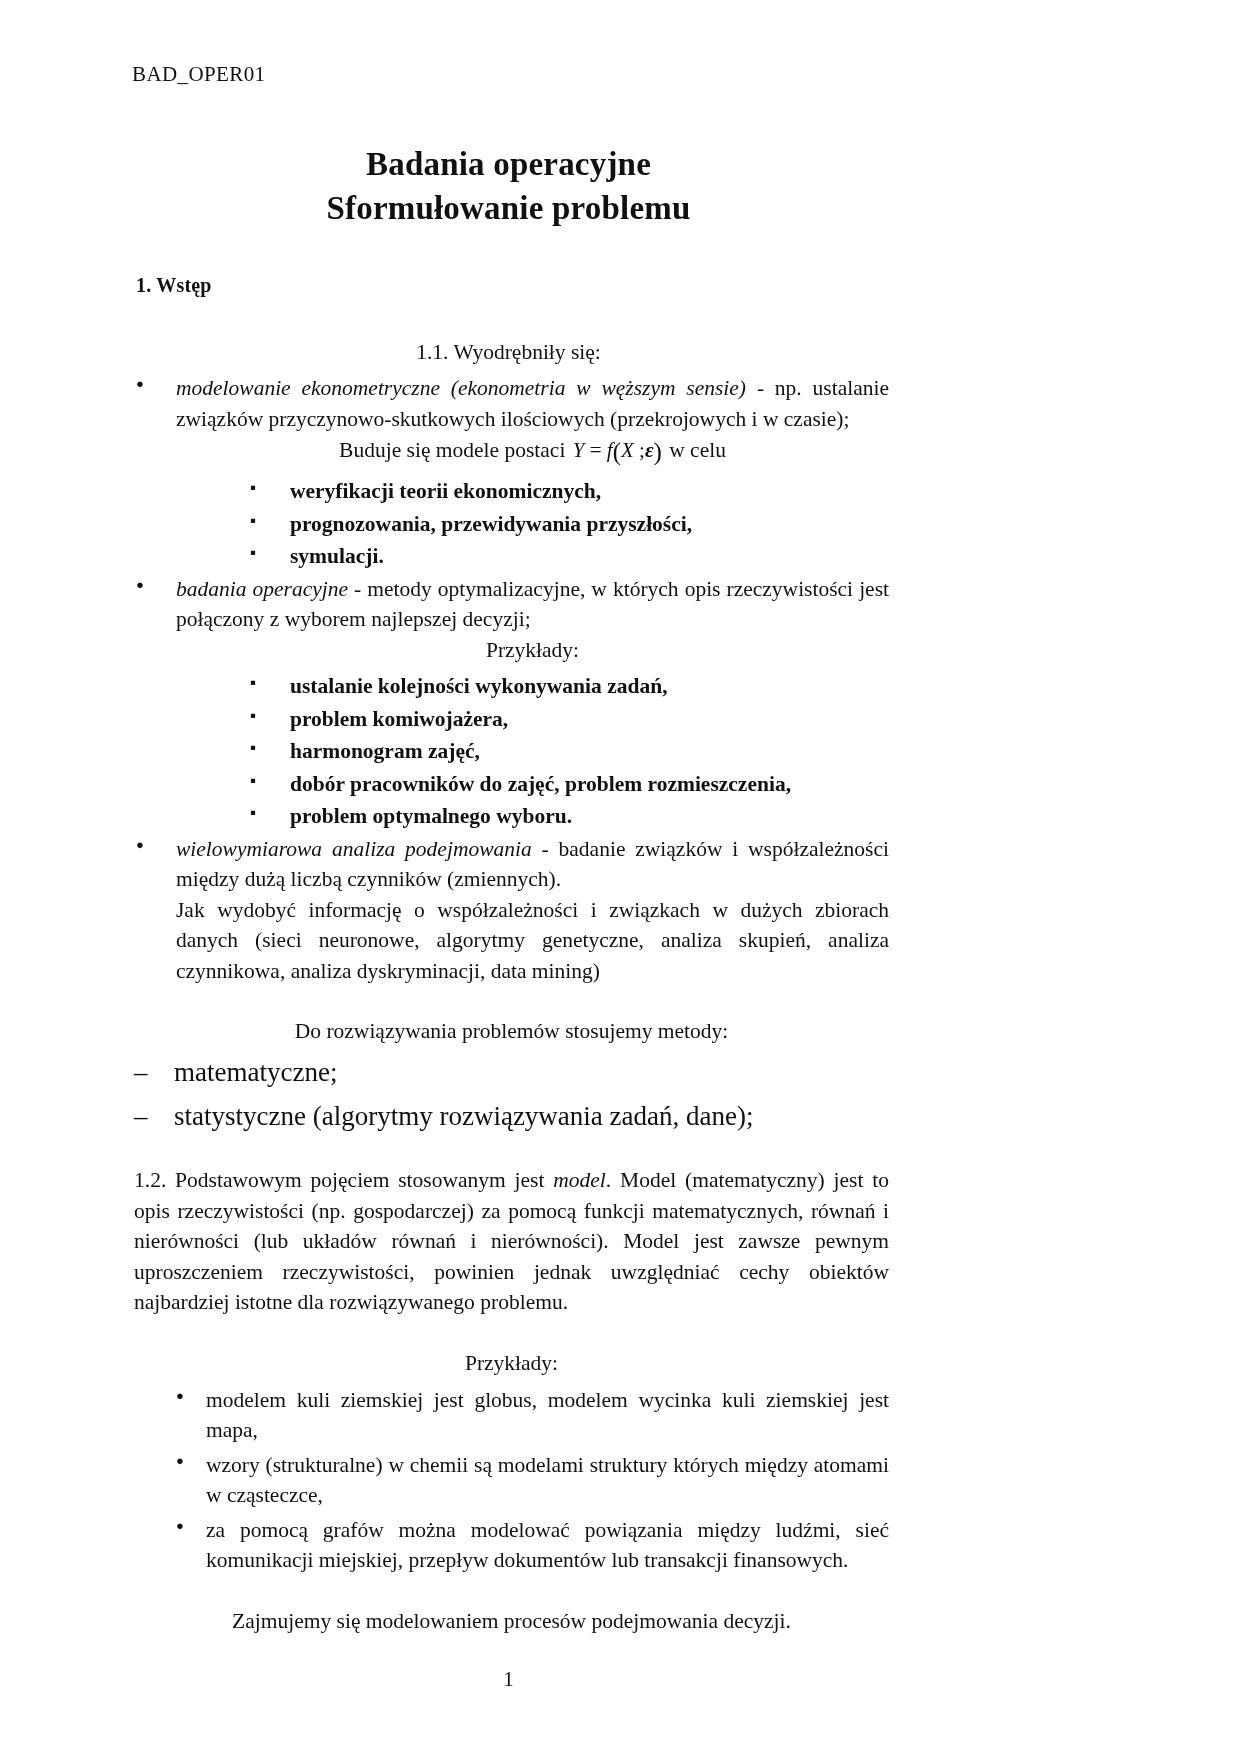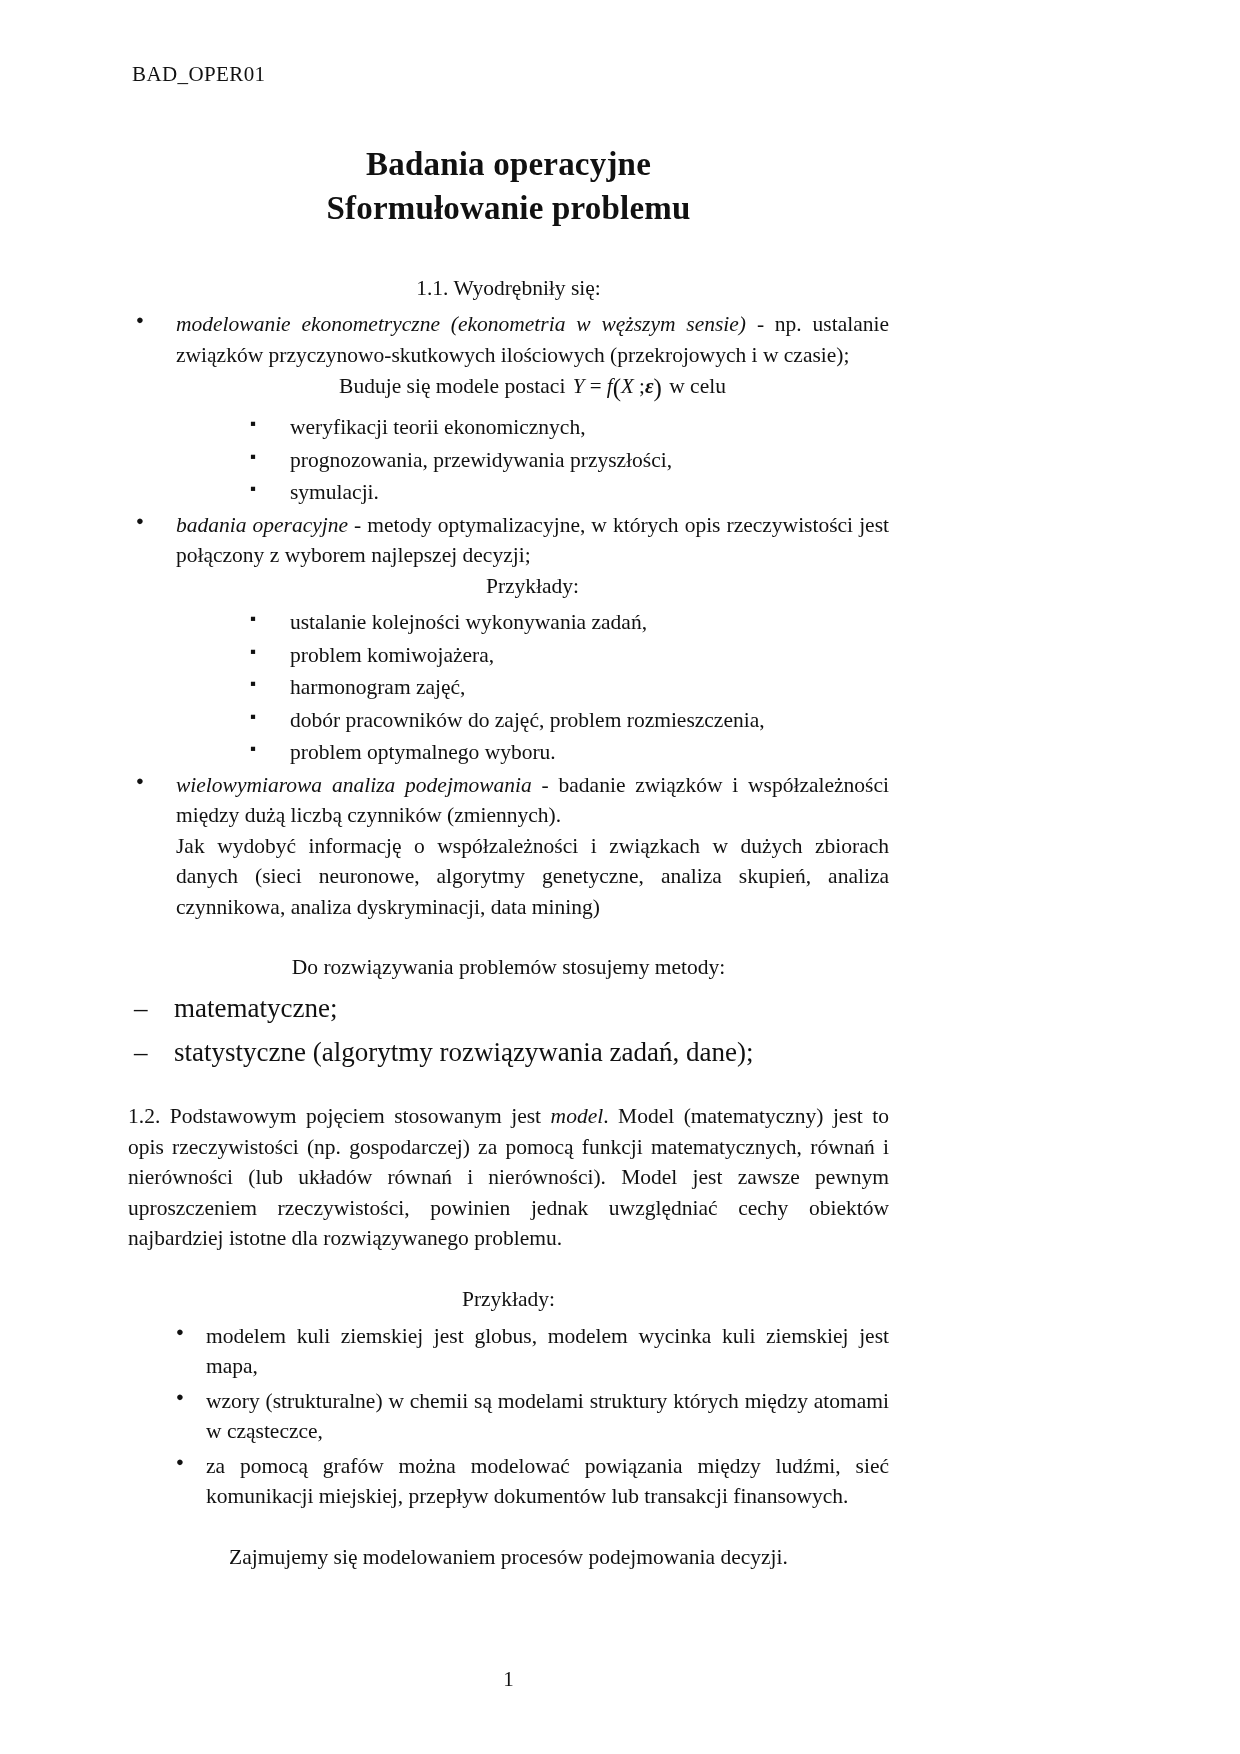--- a/index.html
+++ b/index.html
@@ -53,21 +53,21 @@
   }
 
   
   p.para {
     font-size: 21.5px;
     line-height: 1.42;
     margin: 0 0 6px 0;
     text-align: justify;
   }
   p.para.nojust { text-align: center; }
-  p.gap-before { margin-top: 30px; }
+  p.gap-before { margin-top: 30px; margin-left: 6px; }
 
   .indent-1 { margin-left: 72px; }
 
   
   ul.lvl1 {
     list-style: none;
     margin: 0;
     padding: 0;
   }
   ul.lvl1 > li {
@@ -91,20 +91,21 @@
     list-style: none;
     margin: 0;
     padding: 0;
   }
   ul.lvl2 > li {
     position: relative;
     padding-left: 114px;
     margin-bottom: 2px;
     font-size: 21.5px;
     line-height: 1.42;
+    font-weight: bold;
   }
   ul.lvl2 > li::before {
     content: "\25AA";
     position: absolute;
     left: 74px;
     top: 0;
     font-size: 17px;
   }
 
   ul.dashlist {
@@ -161,20 +162,21 @@
 
 <div class="page">
 
   <div class="doc-code">BAD_OPER01</div>
 
   <div class="title-block">
     <div class="title-line">Badania operacyjne</div>
     <div class="title-line">Sformułowanie problemu</div>
   </div>
 
+  <h2 class="section-heading">1. Wstęp</h2>
 
   <p class="para nojust">1.1. Wyodrębniły się:</p>
 
   <ul class="lvl1">
 
     <li>
       <span class="ital">modelowanie ekonometryczne (ekonometria w węższym sensie)</span><span> - np. ustalanie związków przyczynowo-skutkowych ilościowych (przekrojowych i w czasie);</span>
       <p class="para nojust indent-1">
         <span>Buduje się modele postaci</span>
         <span class="formula"><span class="v">Y</span> <span>=</span> <span class="v">f</span><span class="paren">(</span><span class="v">X</span> <span>;</span><span class="eps">ε</span><span class="paren">)</span></span>

